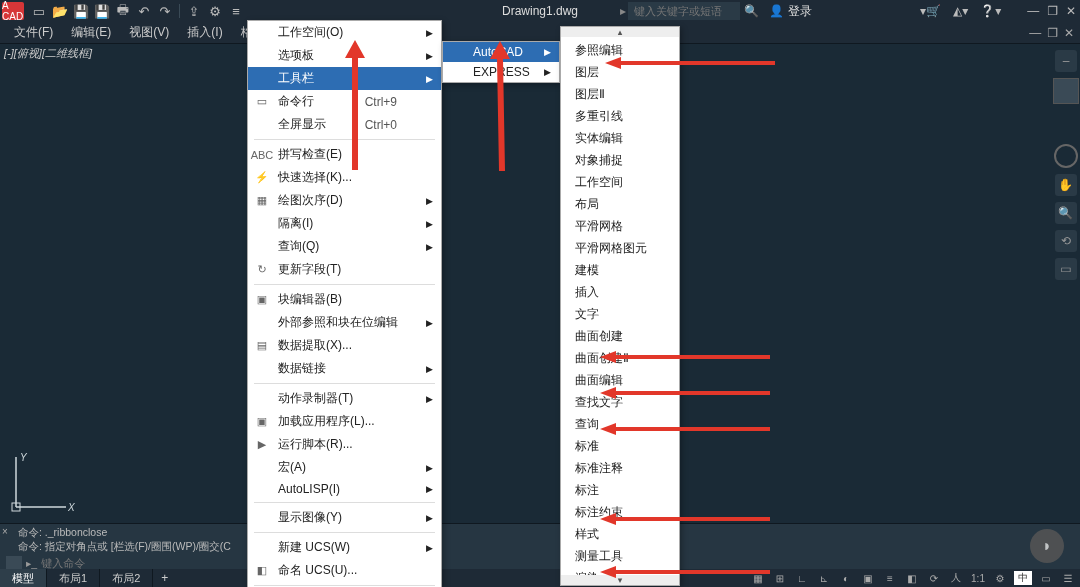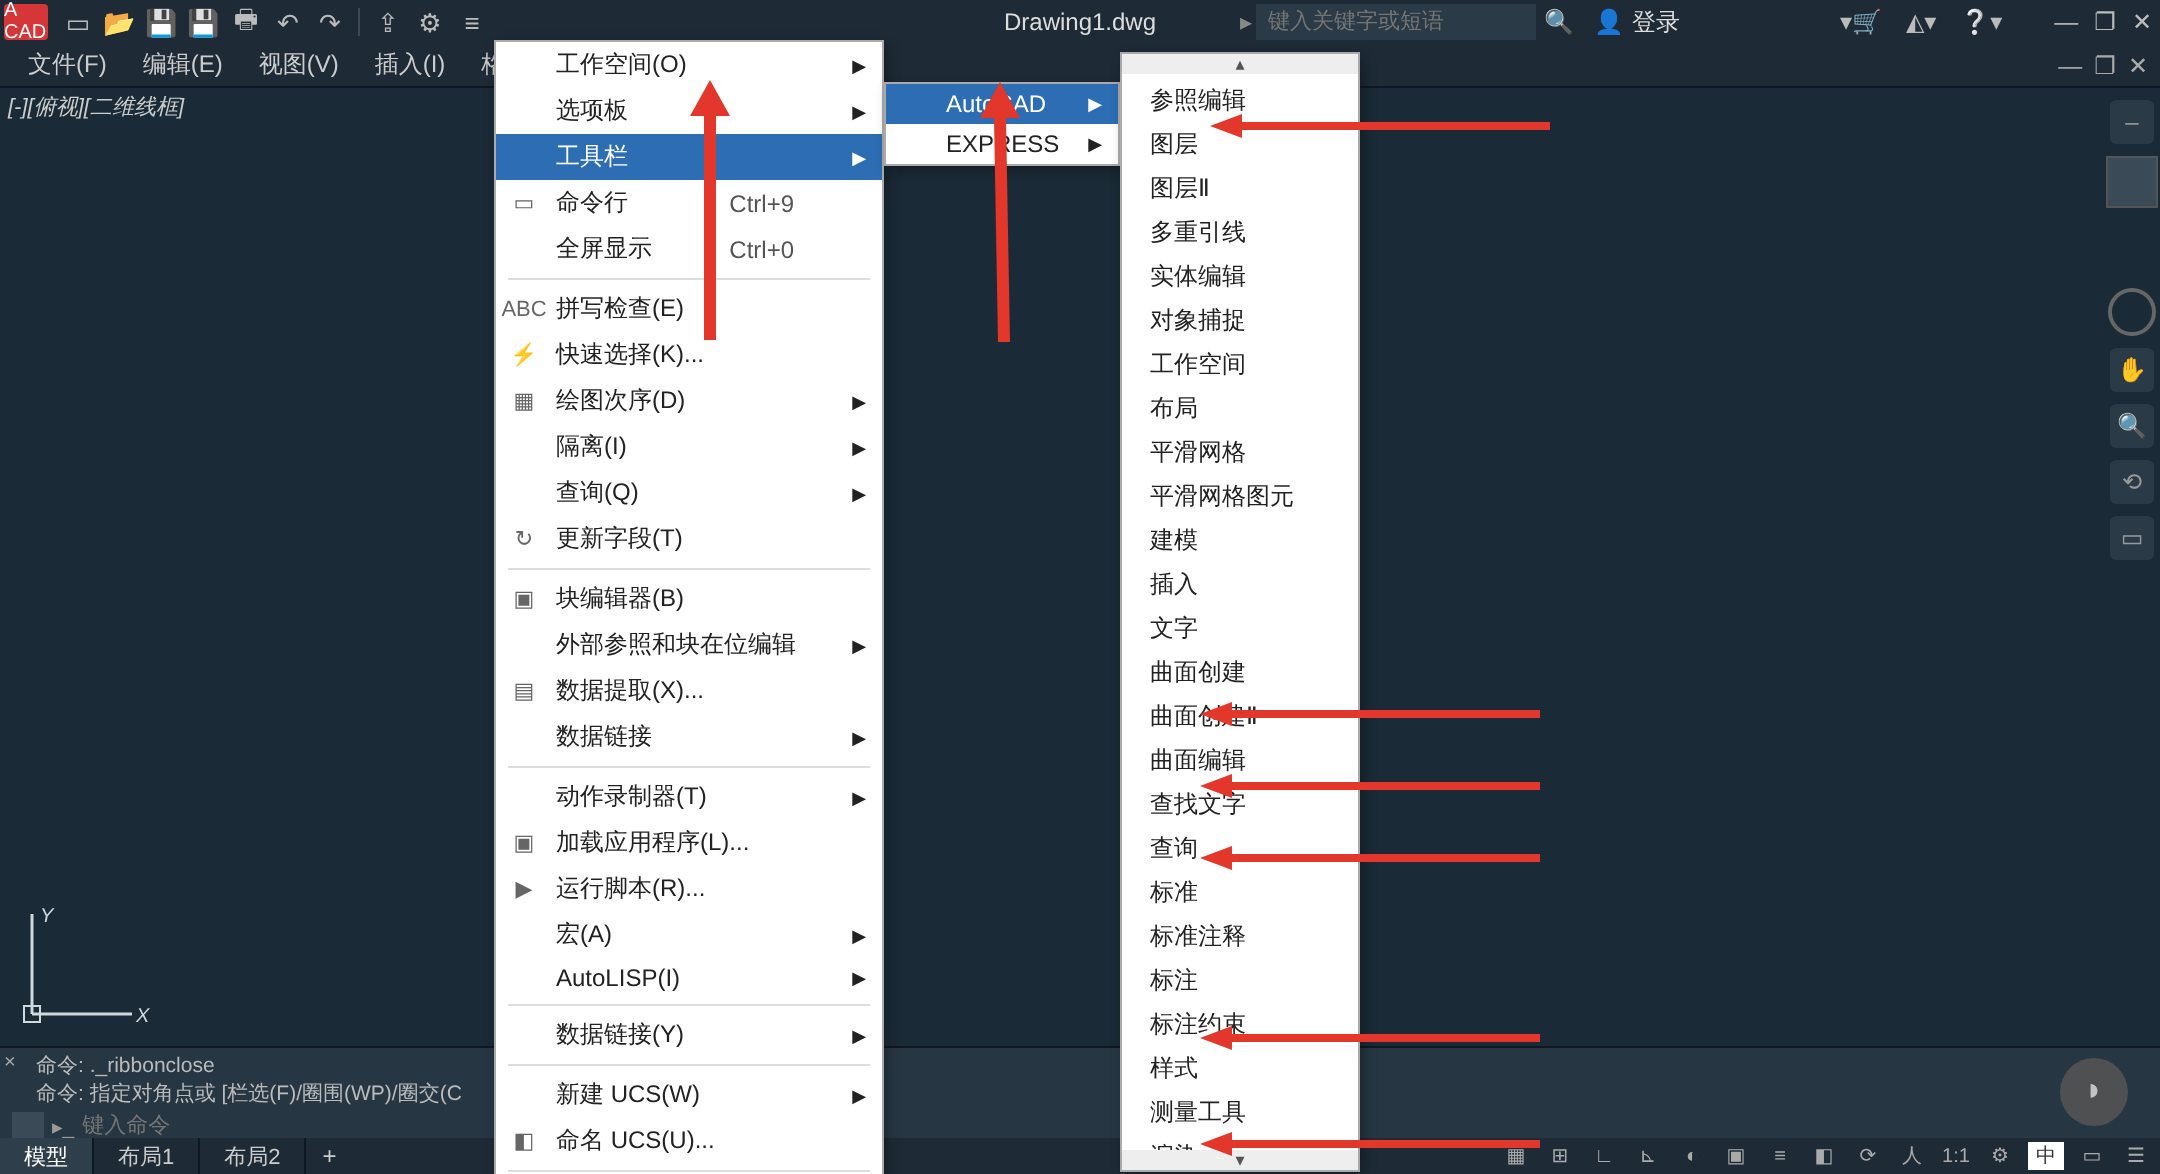--- a/index.html
+++ b/index.html
@@ -6,21 +6,21 @@
 body { background: #1a2a36; width: 1080px; height: 587px; overflow: hidden; position: relative; color: #ccc; font-size: 12px; }
 
 
 .titlebar { height: 22px; background: #1e2a36; display: flex; align-items: center; position: relative; }
 .app-icon { width: 22px; height: 18px; background: #d63638; color: #fff; font-size: 10px; font-weight: normal; display: flex; align-items: center; justify-content: center; margin-left: 2px; border-radius: 2px; }
 .qat { display: flex; gap: 3px; margin-left: 6px; align-items: center; }
 .qat-btn { width: 18px; height: 18px; display: flex; align-items: center; justify-content: center; color: #bbb; font-size: 13px; }
 .qat-sep { width: 1px; height: 14px; background: #3a4a56; margin: 0 2px; }
 .title-center { position: absolute; left: 50%; transform: translateX(-50%); color: #ddd; font-size: 12px; }
 .title-search { position: absolute; left: 620px; display: flex; align-items: center; }
-.search-input { background: #2a3a46; border: none; color: #888; padding: 2px 6px; width: 140px; height: 18px; font-size: 11px; }
+.search-input { background: #2a3a46; border: none; color: #888; padding: 2px 6px; width: 112px; height: 18px; font-size: 11px; }
 .search-icon { color: #bbb; margin-left: 4px; }
 .login { color: #ddd; margin-left: 10px; display: flex; align-items: center; gap: 4px; }
 .title-right { position: absolute; right: 4px; display: flex; gap: 12px; align-items: center; color: #bbb; }
 .win-controls { display: flex; gap: 8px; margin-left: 14px; }
 
 
 .menubar { height: 22px; background: #1e2a36; display: flex; align-items: center; padding-left: 6px; gap: 2px; border-bottom: 1px solid #0f1820; }
 .menu-item { padding: 3px 8px; color: #ccc; cursor: default; }
 .menubar-right { margin-left: auto; margin-right: 6px; display: flex; gap: 6px; color: #aaa; }
 
@@ -275,21 +275,21 @@
     <div class="dd-item">
       <span>宏(A)</span>
       <span class="arrow">▶</span>
     </div>
     <div class="dd-item">
       <span>AutoLISP(I)</span>
       <span class="arrow">▶</span>
     </div>
     <div class="dd-sep"></div>
     <div class="dd-item">
-      <span>数据链接(Y)</span>
+      <span>显示图像(Y)</span>
       <span class="arrow">▶</span>
     </div>
     <div class="dd-sep"></div>
     <div class="dd-item">
       <span>新建 UCS(W)</span>
       <span class="arrow">▶</span>
     </div>
     <div class="dd-item">
       <span class="dd-icon">◧</span>
       <span>命名 UCS(U)...</span>

